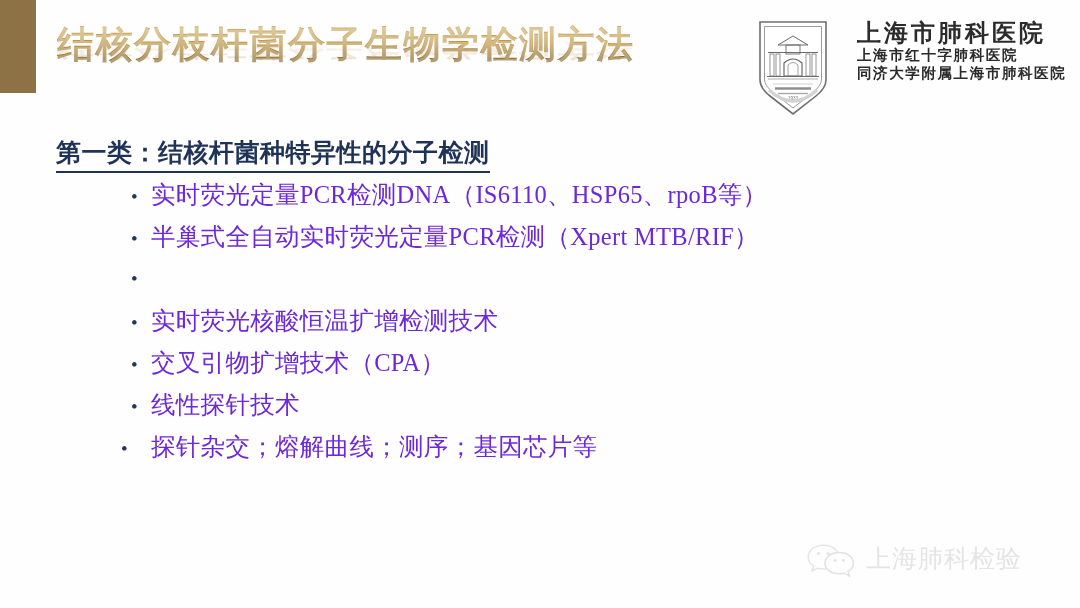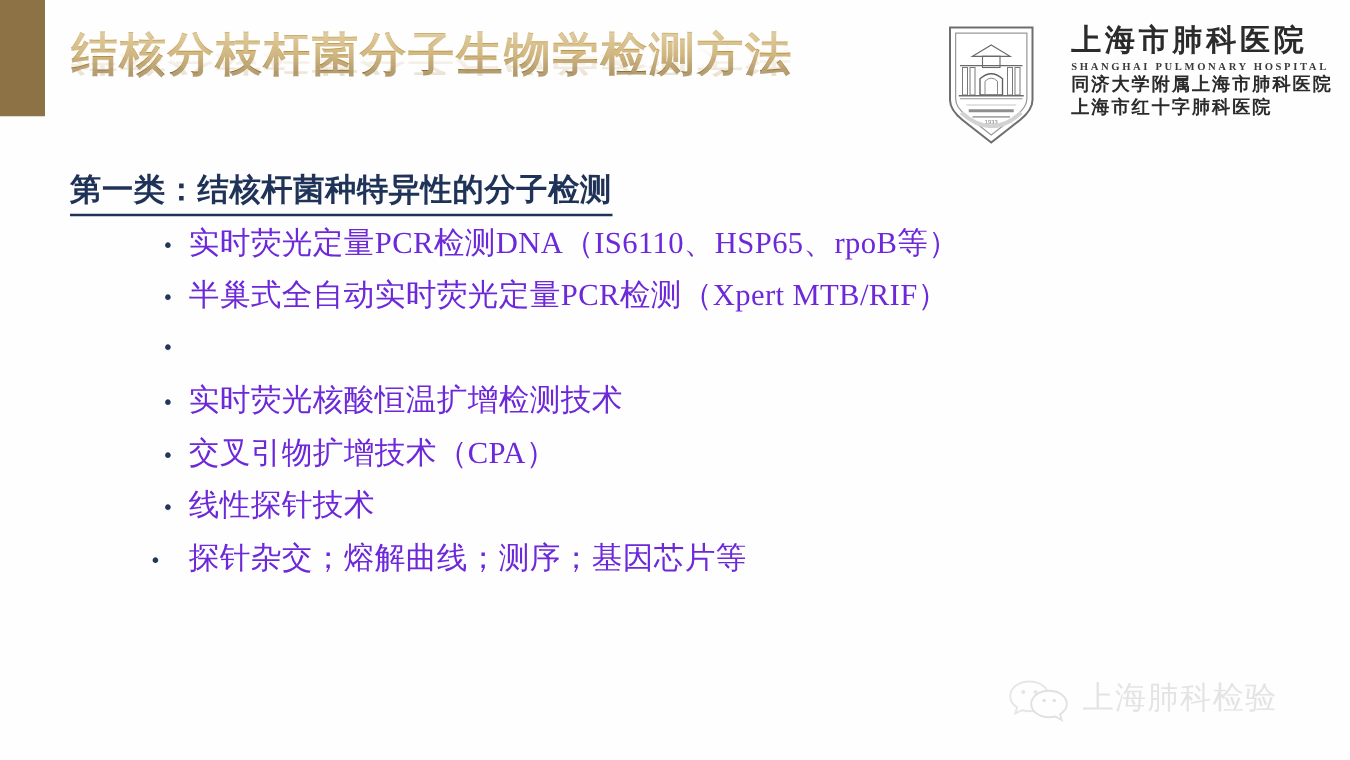--- a/index.html
+++ b/index.html
@@ -243,23 +243,22 @@
         <line x1="19" y1="70.5" x2="55" y2="70.5" stroke="#8f8f8f" stroke-width="2.4"></line>
         <line x1="22" y1="75.5" x2="52" y2="75.5" stroke="#a8a8a8" stroke-width="1.4"></line>
         <text x="37" y="81.6" text-anchor="middle" font-family="'Liberation Sans', sans-serif" font-size="4.6" fill="#777777">1933</text>
 
         <path d="M13 72 Q37 94 61 72" fill="none" stroke="#d2d2d2" stroke-width="3.2"></path>
       </svg>
     </div>
 
     <div class="logo-text">
       <div class="logo-cn-main">上海市肺科医院</div>
-      <div class="logo-en">SHANGHAI PULMONARY HOSPITAL</div>
+      <div class="logo-cn-sub">上海市红十字肺科医院</div>
       <div class="logo-cn-sub">同济大学附属上海市肺科医院</div>
-      <div class="logo-cn-sub">上海市红十字肺科医院</div>
     </div>
   </div>
 
   <div class="content">
 
     <div class="heading-row">
       <div class="cat-heading">第一类：结核杆菌种特异性的分子检测</div>
     </div>
 
     <div class="bullet-row">

